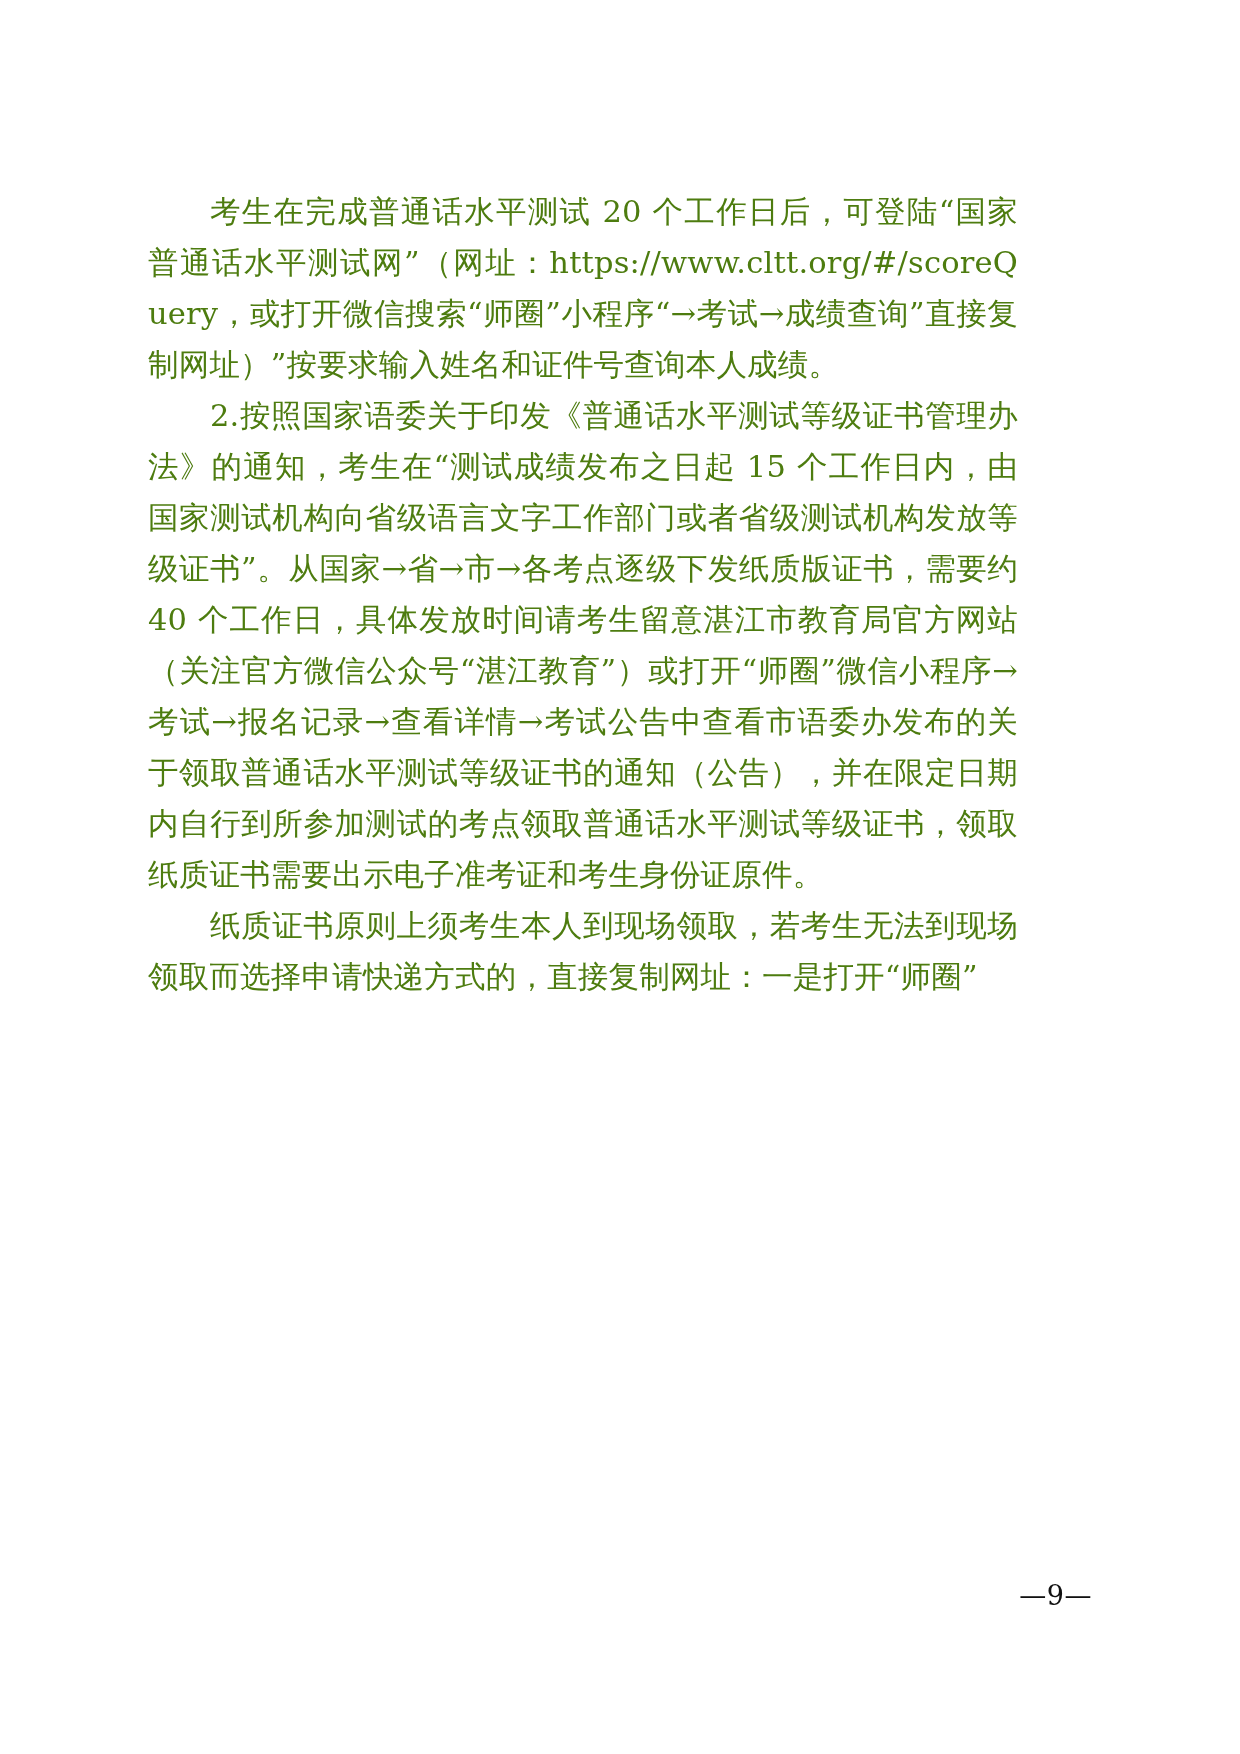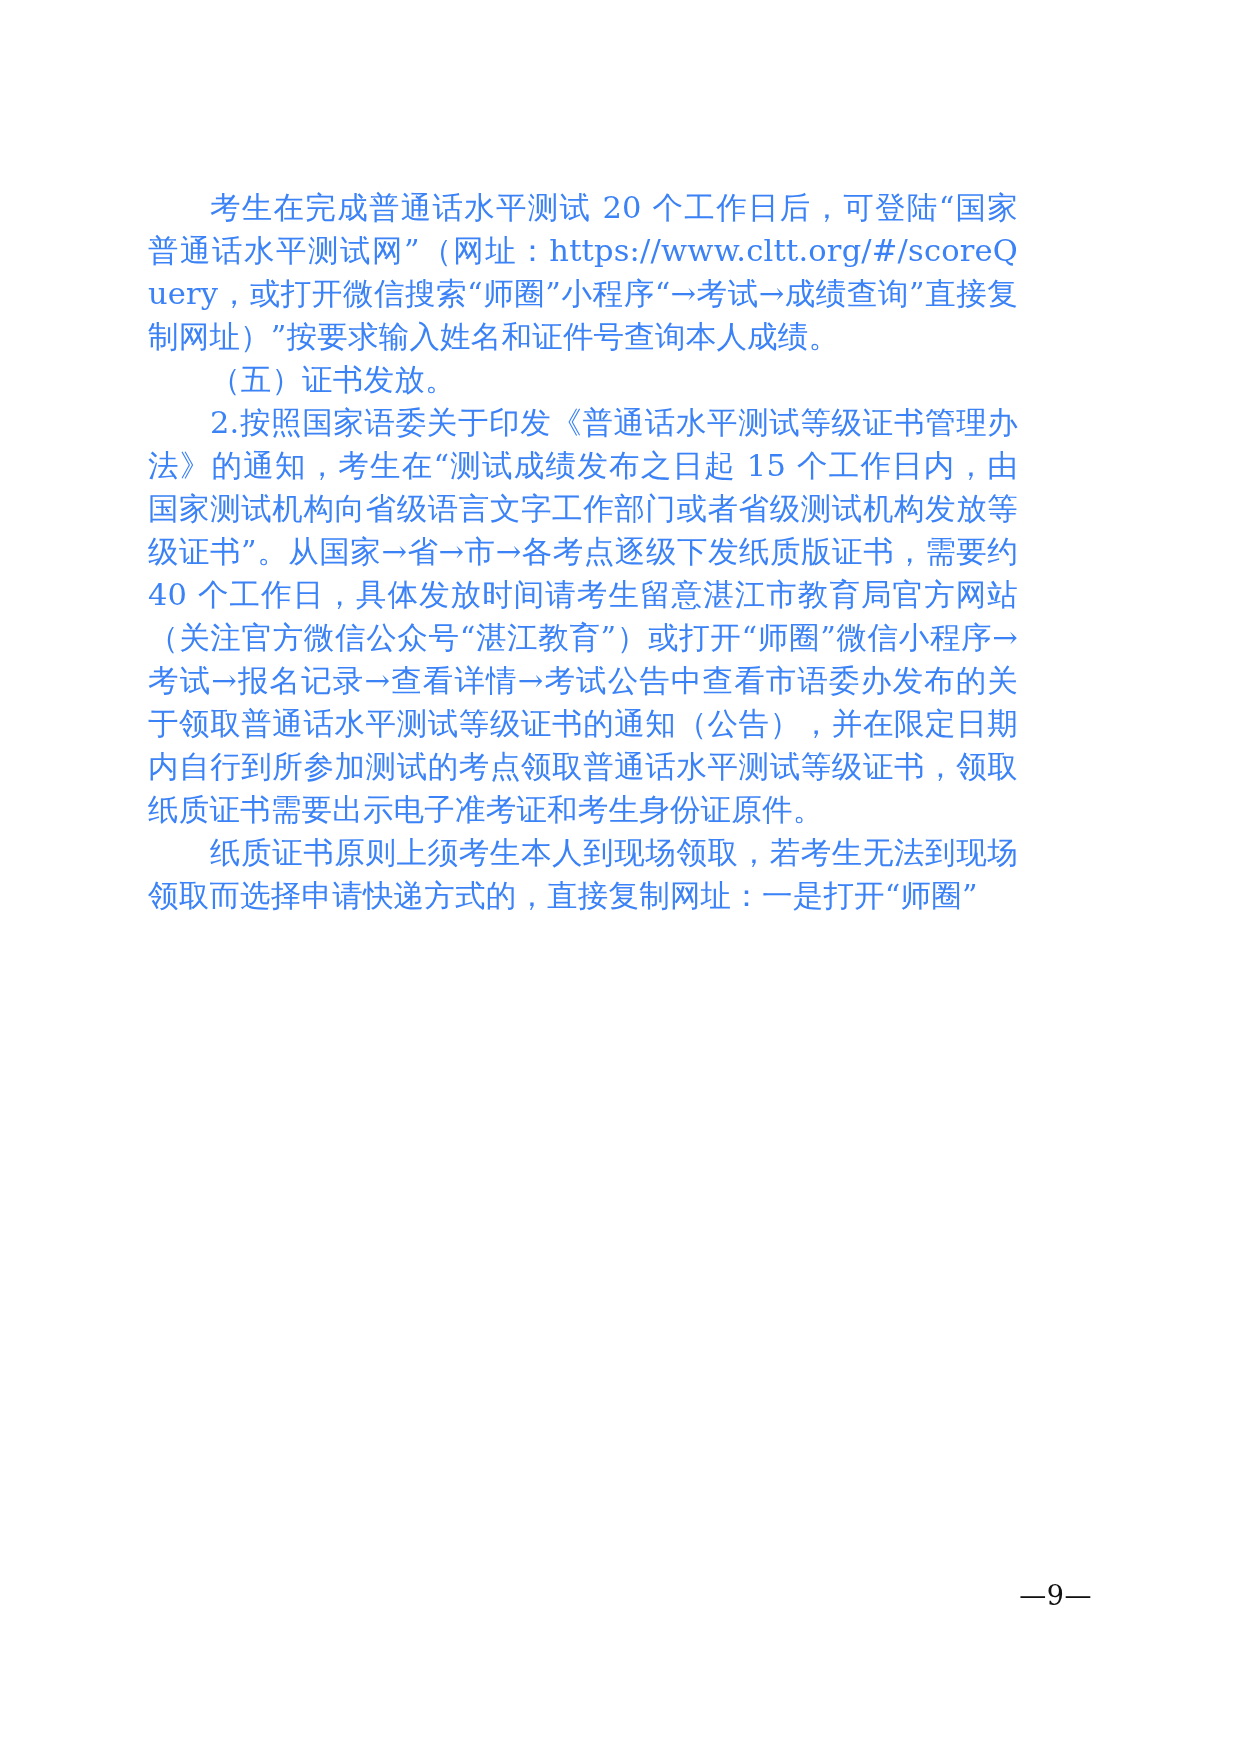--- a/index.html
+++ b/index.html
@@ -28,26 +28,26 @@
   .content {
     position: absolute;
     left: 148px;
     top: 186px;
     width: 870px;
   }
 
   p.para {
     margin: 0;
     font-size: 30.5px;
-    line-height: 43px;
+    line-height: 51px;
     text-align: justify;
     text-justify: inter-character;
     letter-spacing: 0.2px;
     font-family: "DejaVu Serif", "Liberation Serif", serif;
-    color: #3b82f6;
+    color: #4d7c0f;
     word-break: break-all;
   }
 
   p.indent2 { text-indent: 62px; }
   .bold {
     font-weight: 400;
   }
 
   .pagenum {
     position: absolute;
@@ -61,21 +61,20 @@
 </style>
 </head>
 <body>
 
 <div class="page">
 
   <div class="content">
 
     <p class="para indent2">考生在完成普通话水平测试 20 个工作日后，可登陆“国家普通话水平测试网”（网址：https://www.cltt.org/#/scoreQuery，或打开微信搜索“师圈”小程序“→考试→成绩查询”直接复制网址）”按要求输入姓名和证件号查询本人成绩。</p>
 
-    <p class="para indent2">（五）证书发放。</p>
 
 
     <p class="para indent2">2.按照国家语委关于印发《普通话水平测试等级证书管理办法》的通知，考生在“测试成绩发布之日起 15 个工作日内，由国家测试机构向省级语言文字工作部门或者省级测试机构发放等级证书”。从国家→省→市→各考点逐级下发纸质版证书，需要约 40 个工作日，具体发放时间请考生留意湛江市教育局官方网站（关注官方微信公众号“湛江教育”）或打开“师圈”微信小程序→考试→报名记录→查看详情→考试公告中查看市语委办发布的关于领取普通话水平测试等级证书的通知（公告），并在限定日期内自行到所参加测试的考点领取普通话水平测试等级证书，领取纸质证书需要出示电子准考证和考生身份证原件。</p>
 
     <p class="para indent2">
       <span>纸质证书原则上须考生本人到现场领取，若考生无法到现场领取而选择申请快递方式的，直接复制网址：</span><span class="bold">一是</span><span>打开“师圈”</span>
     </p>
 
   </div>
 

